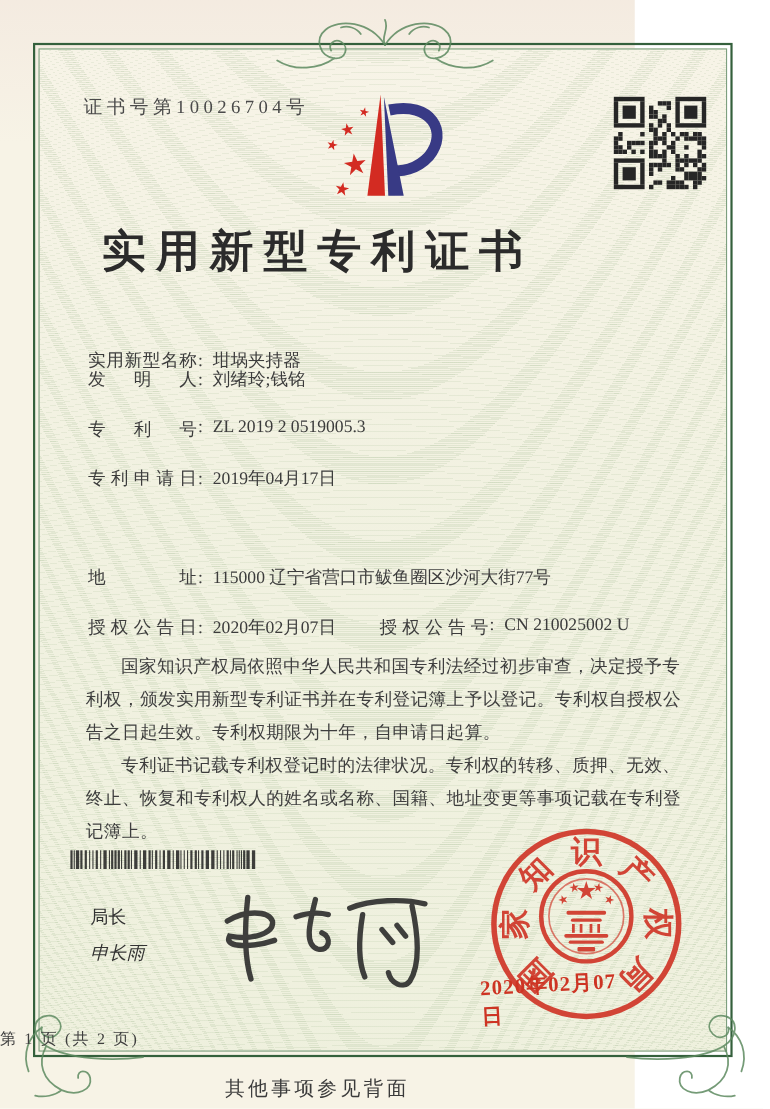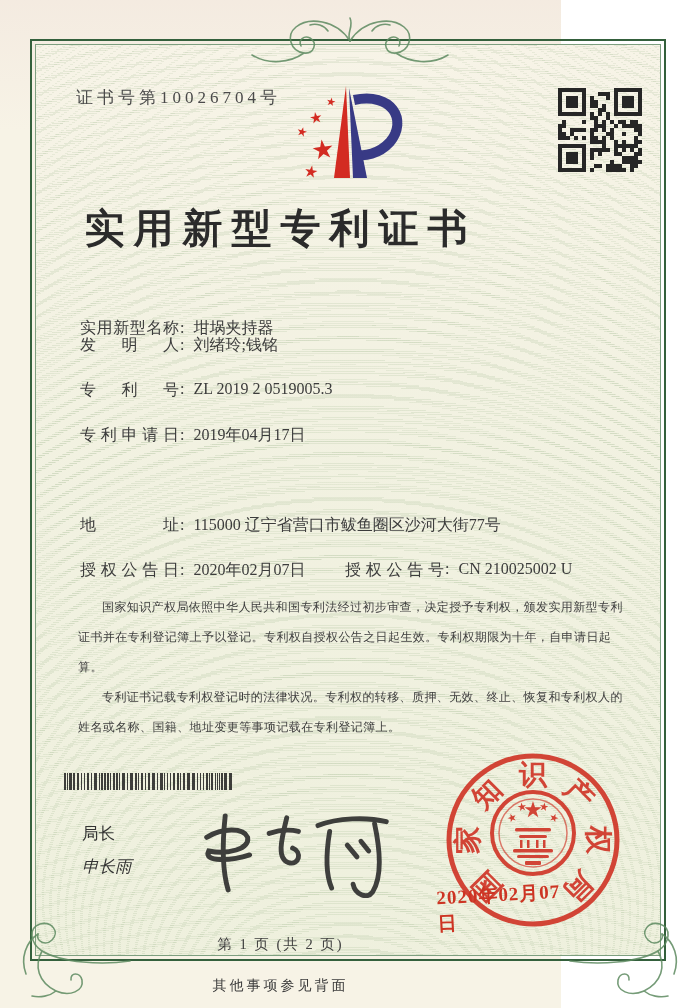--- a/index.html
+++ b/index.html
@@ -4,20 +4,21 @@
 <style>
   html,body{margin:0;padding:0;}
   body{width:700px;height:1008px;overflow:hidden;}
   .page{
     position:relative;width:561px;height:1008px;
     background:
       linear-gradient(180deg, rgba(236,214,210,0.28), rgba(236,214,210,0) 130px),
       #f7f3e6;
     font-family:"Liberation Serif","DejaVu Serif",serif;
     color:#3a3a3a;
+    padding-left:16px;
   }
   .frame-outer{
     position:absolute;left:30px;top:39px;width:636px;height:922px;
     border:2px solid #34603c;box-sizing:border-box;
   }
   .frame-inner{
     position:absolute;left:3px;top:3px;right:3px;bottom:3px;
     border:1px solid #7d9f7f;
     background-color:#eef0dd;
     background-image:
@@ -40,44 +41,44 @@
   .frow{position:absolute;left:80px;font-size:16px;white-space:nowrap;color:#3c3c3c;}
   .flabel{
     display:inline-block;width:99px;
     text-align:justify;text-align-last:justify;
     vertical-align:top;
   }
   .colon{margin:0 9px 0 1px;}
   .fgroup2{position:absolute;left:265px;top:0;}
   .paras{
     position:absolute;left:78px;top:592px;width:549px;
-    font-size:12px;line-height:30px;letter-spacing:0.4px;color:#3e3e3e;
+    font-size:16px;line-height:30px;letter-spacing:0.4px;color:#3e3e3e;
   }
   .paras p{margin:0;text-indent:2em;}
   .barcode{
     position:absolute;left:64px;top:773px;width:170px;height:17px;
     font-size:0;white-space:nowrap;
   }
   .barcode i{display:inline-block;height:100%;background:#1e1e1e;opacity:.85;}
   .sig-title{position:absolute;left:82px;top:823px;font-size:16.5px;color:#333;}
   .sig-name{position:absolute;left:82px;top:856px;font-size:16.5px;color:#333;font-style:italic;}
   .signature{position:absolute;left:193px;top:803px;width:205px;height:95px;}
   .seal{position:absolute;left:426px;top:748px;width:214px;height:200px;opacity:.93;}
   .seal-date{
     position:absolute;left:437px;top:882px;
     font-size:19px;font-weight:600;color:#cd3423;letter-spacing:1px;
     transform:rotate(-3deg);
   }
   .footer-page{
-    position:absolute;left:0;top:935px;width:100%;text-align:center;
+    position:absolute;left:0;top:935px;width:100%;
     font-size:14.5px;color:#3e3e3e;letter-spacing:2px;
   }
   .footer-note{
     position:absolute;left:0;top:977px;width:100%;text-align:center;
-    font-size:14px;color:#3a3a3a;letter-spacing:3px;
+    font-size:18px;color:#3a3a3a;letter-spacing:3px;
   }
 </style>
 </head>
 <body>
 
 <div class="page">
 
   <div class="frame-outer">
     <div class="frame-inner"></div>
   </div>

